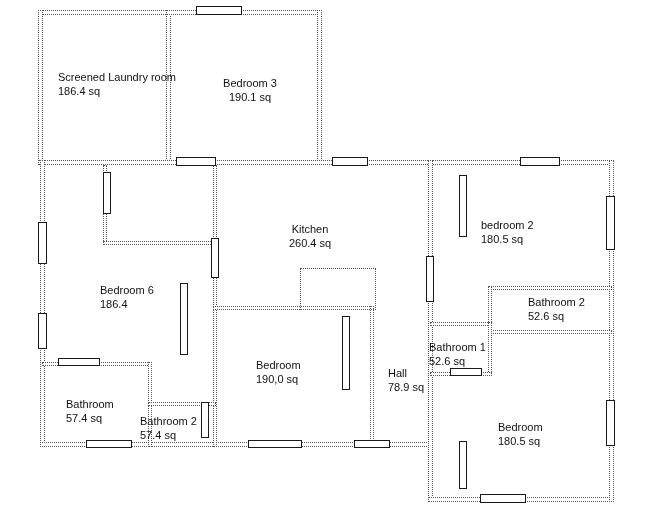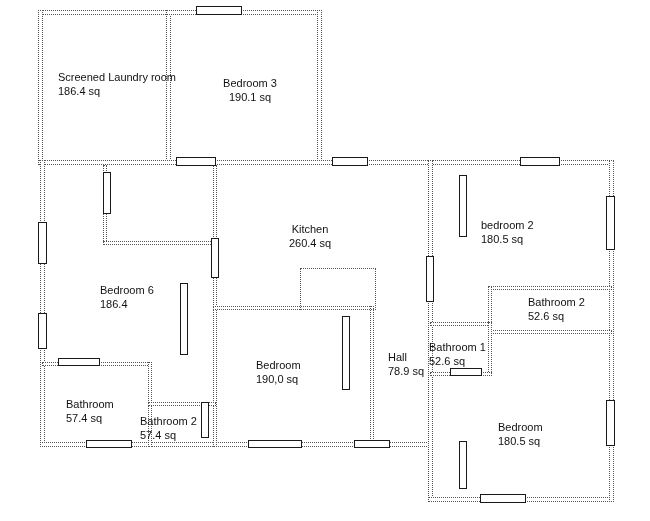--- a/index.html
+++ b/index.html
@@ -124,21 +124,21 @@
   <div class="label" style="left:429px;top:340px">
     <div>Bathroom 1</div>
     <div>52.6 sq</div>
   </div>
 
   <div class="label" style="left:256px;top:358px">
     <div>Bedroom</div>
     <div>190,0 sq</div>
   </div>
 
-  <div class="label" style="left:388px;top:350px">
+  <div class="label" style="left:388px;top:366px">
     <div>Hall</div>
     <div>78.9 sq</div>
   </div>
 
   <div class="label" style="left:66px;top:397px">
     <div>Bathroom</div>
     <div>57.4 sq</div>
   </div>
 
   <div class="label" style="left:140px;top:414px">

